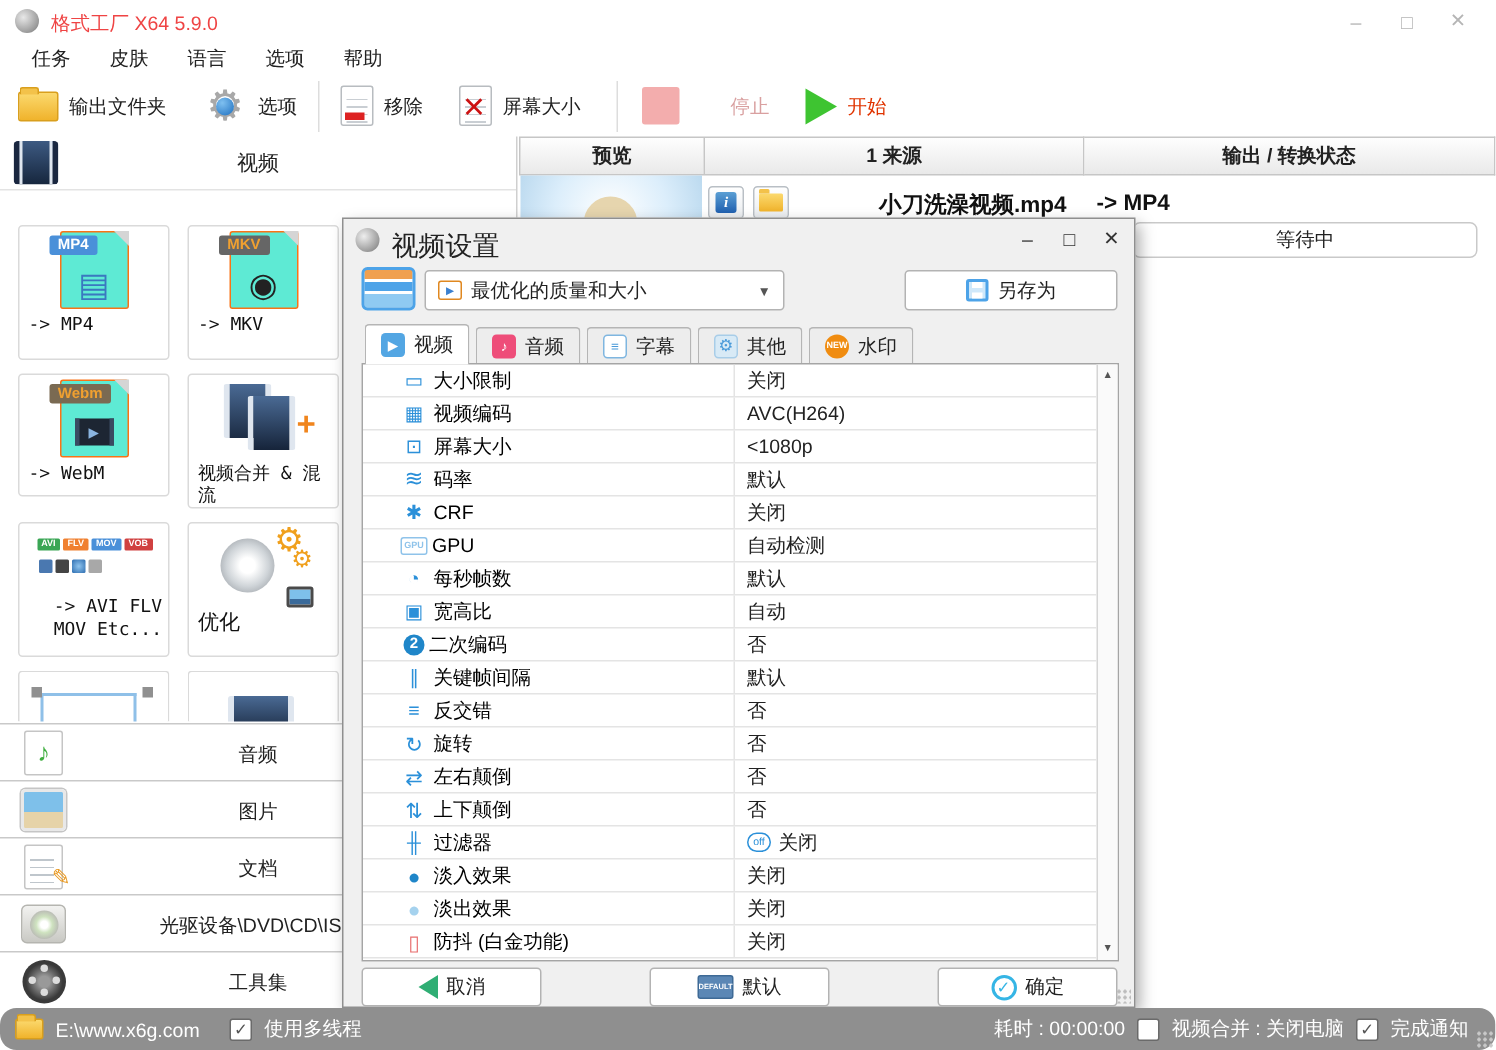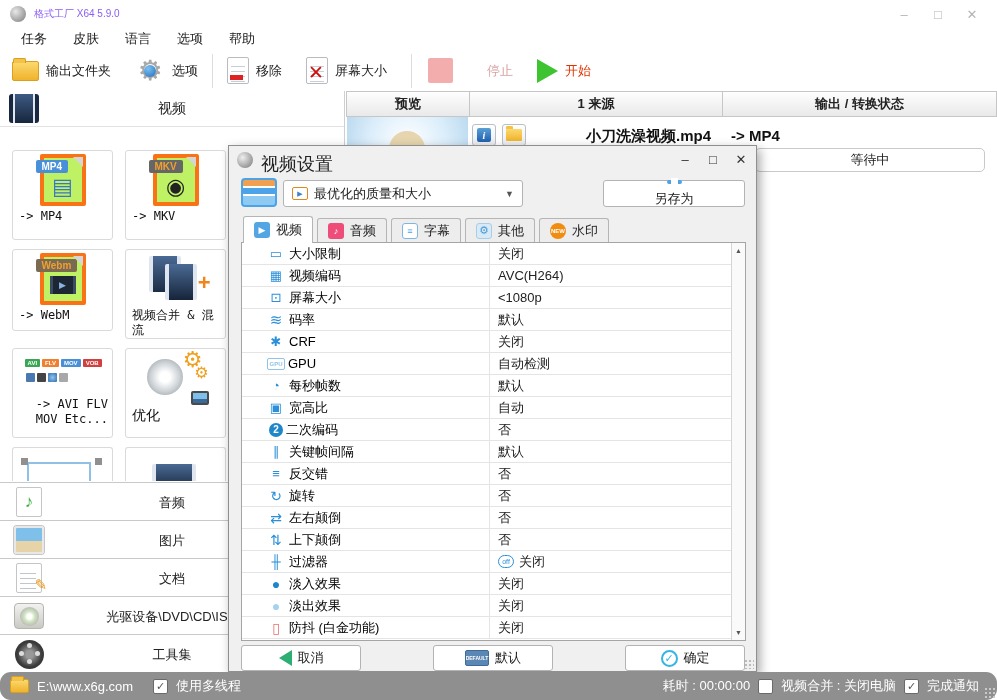--- a/index.html
+++ b/index.html
@@ -7,21 +7,21 @@
   body {
     font-family:"Liberation Sans","DejaVu Sans",sans-serif;
     font-size:13px; color:#333; background:#fff;
     position:relative; overflow:hidden;
   }
 
   
   .titlebar { position:absolute; top:0; left:0; right:0; height:28px; background:#fff; }
   .app-ico { position:absolute; left:10px; top:6px; width:16px; height:16px; border-radius:50%;
     background:radial-gradient(circle at 35% 35%, #e8e8e8, #9a9a9a 70%, #6a6a6a); }
-  .title-text { position:absolute; left:34px; top:7px; color:#8b5cf6; font-size:10px; }
+  .title-text { position:absolute; left:34px; top:7px; color:#ef4444; font-size:13px; }
   .win-controls { position:absolute; right:8px; top:0; height:28px; display:flex; }
   .win-btn { width:34px; height:28px; display:flex; align-items:center; justify-content:center;
     color:#b5b5b5; font-size:13px; }
 
   
   .menubar { position:absolute; top:28px; left:8px; right:0; height:22px; display:flex; }
   .menu-item { padding:2px 13px; color:#222; font-size:13px; cursor:default; }
 
   
   .toolbar { position:absolute; top:50px; left:0; right:0; height:41px; display:flex; align-items:center; }
@@ -47,21 +47,21 @@
   
   .left-panel { position:absolute; top:91px; left:0; width:345px; bottom:28px; background:#fff; border-right:1px solid #cfcfcf; }
   .lp-header { position:absolute; top:0; left:0; right:0; height:36px; border-bottom:1px solid #e3e3e3; }
   .lp-header .film { position:absolute; left:9px; top:3px; width:30px; height:29px; border-radius:3px;
     background:linear-gradient(#3d5a82,#16263d); border-left:4px solid #1a2740; border-right:4px solid #1a2740;
     box-shadow:inset 2px 0 0 #dfe6ef, inset -2px 0 0 #dfe6ef; }
   .lp-header .lp-title { position:absolute; left:0; right:0; top:9px; text-align:center; font-size:14px; color:#222; }
   .card { position:absolute; width:101px; background:#fff; border:1px solid #dadada; border-radius:3px; overflow:hidden; }
   .card-body { height:58px; display:flex; align-items:center; justify-content:center; position:relative; }
   .card-label { padding:0 4px 4px 6px; font-family:"DejaVu Sans Mono",monospace; font-size:12px; color:#111; line-height:1.25; white-space:pre-wrap; }
-  .fileic { width:46px; height:52px; background:#bef264; border:4px solid #f97316; border-radius:2px; position:relative; }
+  .fileic { width:46px; height:52px; background:#5eead4; border:1px solid #f97316; border-radius:2px; position:relative; }
   .fileic::after { content:""; position:absolute; right:-1px; top:-1px; width:0; height:0;
     border-left:10px solid transparent; border-top:10px solid #d5d5d5; }
   .ribbon { position:absolute; left:-8px; top:2px; font-size:10px; font-weight:bold; color:#fff;
     padding:1px 6px; border-radius:2px; }
   .center-glyph { position:absolute; left:0; right:0; bottom:4px; text-align:center; font-size:22px; line-height:1; }
   .chips { display:flex; gap:2px; position:absolute; top:6px; left:4px; }
   .chip { font-size:6px; font-weight:bold; color:#fff; padding:1px 3px; border-radius:1px; }
   .minirow { position:absolute; top:20px; left:5px; display:flex; gap:2px; }
   .minisq { width:9px; height:9px; background:#888; border-radius:1px; }
   .accordion { position:absolute; left:0; right:0; bottom:0; }
@@ -119,21 +119,21 @@
   .dlg-btn { width:18px; height:18px; display:flex; align-items:center; justify-content:center; color:#333; font-size:13px; }
   .ico-tray { position:absolute; left:12px; top:32px; width:36px; height:29px; border:2px solid #4da3e8; border-radius:4px;
     background:linear-gradient(#f0a050 0 6px, #fff 6px 8px, #4da3e8 8px 14px, #fff 14px 16px, #8fcaf2 16px 100%); }
   .dropdown { position:absolute; left:54px; top:34px; width:240px; height:27px; background:#fff;
     border:1px solid #b3b3b3; border-radius:3px; display:flex; align-items:center; padding:0 8px; gap:6px; }
   .dd-ico { width:16px; height:13px; border:1px solid #e08820; border-radius:2px; color:#3a80d0; font-size:7px;
     display:flex; align-items:center; justify-content:center; background:#fff; }
   .dd-label { flex:1; font-size:13px; color:#222; }
   .dd-arrow { color:#555; font-size:9px; }
   .btn { background:#fff; border:1px solid #b3b3b3; border-radius:3px; display:flex; align-items:center; justify-content:center; gap:6px; font-size:13px; color:#222; }
-  .saveas-btn { position:absolute; left:374px; top:34px; width:142px; height:27px;flex-direction:column; }
+  .saveas-btn { position:absolute; left:374px; top:34px; width:142px; height:27px; }
   .ico-floppy { width:15px; height:15px; border:2px solid #4da3e8; border-radius:2px; position:relative; background:#cfe8fa; }
   .ico-floppy::before { content:""; position:absolute; left:2px; top:0; width:7px; height:4px; background:#fff; }
   .ico-floppy::after { content:""; position:absolute; left:2px; bottom:0; width:7px; height:4px; background:#fff; }
   .tabs { position:absolute; left:14px; top:70px; height:26px; display:flex; gap:4px; }
   .tab { height:24px; margin-top:2px; padding:0 10px; display:flex; align-items:center; background:#ededed;
     border:1px solid #b5b5b5; border-bottom:none; border-radius:3px 3px 0 0; font-size:13px; color:#222; }
   .tab.active { height:27px; margin-top:0; background:#fff; position:relative; z-index:5; }
   .ti { width:16px; height:16px; border-radius:3px; display:inline-flex; align-items:center; justify-content:center;
     font-size:9px; color:#fff; margin-right:6px; flex:none; }
   .ti-video { background:#53a6e3; }

